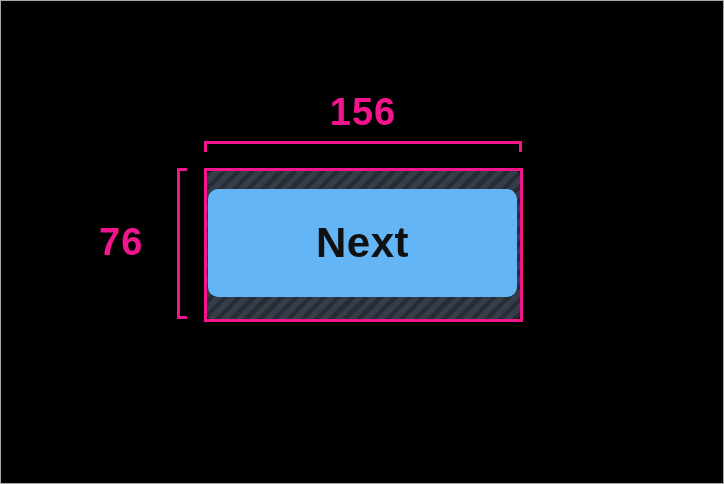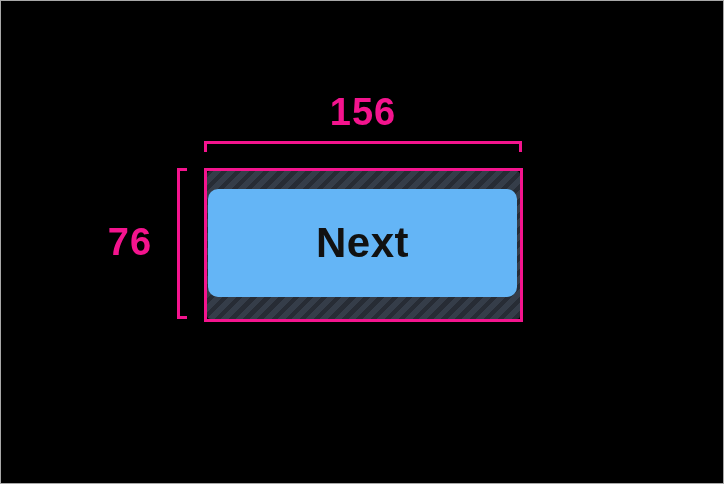--- a/index.html
+++ b/index.html
@@ -26,21 +26,21 @@
   .dim-label.width {
     left: 203px;
     top: 92px;
     width: 318px;
     text-align: center;
   }
   .dim-label.height {
     left: 98px;
     top: 222px;
     width: 62px;
-    text-align: center;
+    text-align: left;
   }
   .measure-h {
     position: absolute;
     left: 203px;
     top: 140px;
     width: 318px;
     height: 11px;
     box-sizing: border-box;
     border-top: 3px solid var(--measurement-pink, #f4148e);
     border-left: 3px solid var(--measurement-pink, #f4148e);

